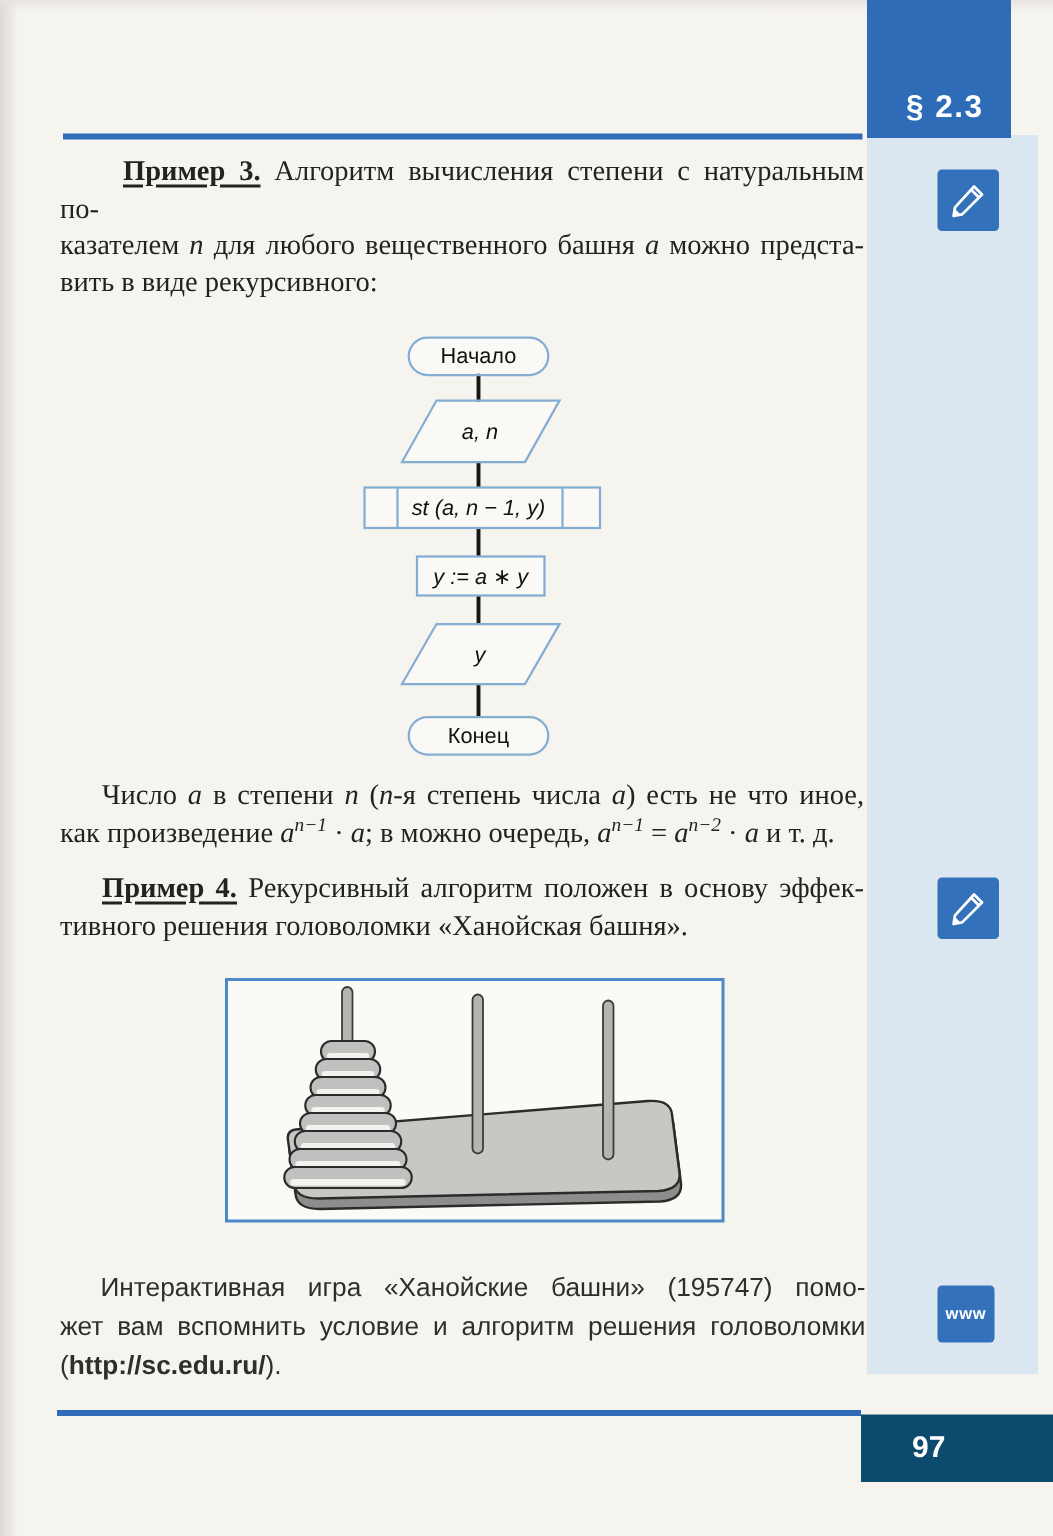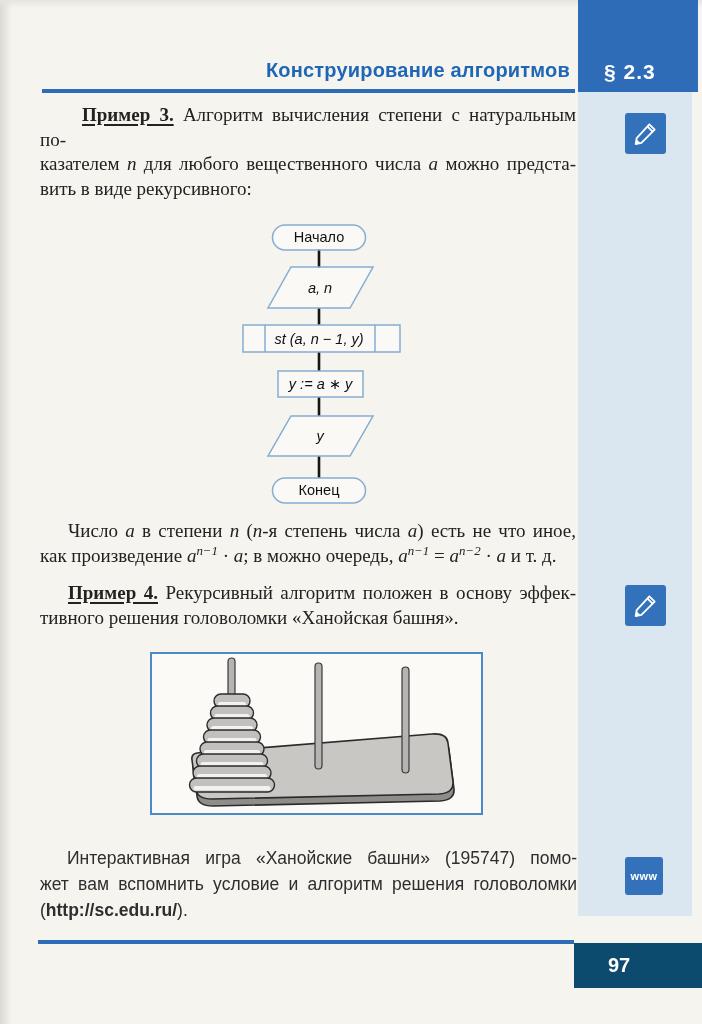--- a/index.html
+++ b/index.html
@@ -10,21 +10,21 @@
     font-family:"Liberation Serif","DejaVu Serif",serif; color:#222;
   }
   .edge-left { position:absolute; left:0; top:0; width:12px; height:100%;
     background:linear-gradient(to right,#dcd9d4,#f6f4ef); }
   .edge-top { position:absolute; left:0; top:0; width:100%; height:8px;
     background:linear-gradient(to bottom,#e7e4df,rgba(246,244,239,0)); }
 
   
   .sidebar-strip { position:absolute; left:578px; top:90px; width:114px; height:826px;
     background:#dbe7f0; }
-  .section-badge { position:absolute; left:578px; top:0; width:120px; height:92px;
+  .section-badge { position:absolute; left:578px; top:0; width:96px; height:92px;
     background:#2e6cb8; display:flex; align-items:flex-end; }
   .section-badge span { color:#fff; font-family:"Liberation Sans",sans-serif;
     font-weight:bold; font-size:21px; padding:0 0 8px 26px; letter-spacing:1px; }
 
   .header-title { position:absolute; left:40px; top:59px; width:530px; text-align:right;
     font-family:"Liberation Sans",sans-serif; font-weight:bold; font-size:20px;
     color:#1f66b6; letter-spacing:0.2px; }
   .header-rule { position:absolute; left:42px; top:89px; width:533px; height:4px;
     background:#2e6cb8; }
 
@@ -86,21 +86,20 @@
 
 <div class="page">
   <div class="edge-left"></div>
   <div class="edge-top"></div>
 
   <div class="sidebar-strip"></div>
 
   <div class="section-badge">
     <span>§ 2.3</span>
   </div>
-  <div class="header-title">Конструирование алгоритмов</div>
   <div class="header-rule"></div>
 
   <div class="margin-icon icon-pencil-1">
     <svg viewBox="0 0 24 24" width="29" height="29">
       <g fill="none" stroke="#ffffff" stroke-width="1.5" stroke-linejoin="round">
         <path d="M15.2 4.4 L19.6 8.8 L8.6 19.8 L3.9 20.7 L4.7 15.9 Z"></path>
         <line x1="13.5" y1="6.1" x2="17.9" y2="10.5"></line>
       </g>
       <path d="M4.7 16.8 L4.1 20.4 L7.7 19.8 Z" fill="#ffffff"></path>
     </svg>
@@ -113,21 +112,21 @@
       </g>
       <path d="M4.7 16.8 L4.1 20.4 L7.7 19.8 Z" fill="#ffffff"></path>
     </svg>
   </div>
   <div class="margin-icon icon-www">
     <span>www</span>
   </div>
 
   <div class="para p-ex3">
     <div class="line ind42"><span class="ex-label">Пример 3.</span><span> Алгоритм вычисления степени с натуральным по-</span></div>
-    <div class="line"><span>казателем </span><i class="v">n</i><span> для любого вещественного числа </span><i class="v">a</i><span> можно предста-</span></div>
+    <div class="line"><span>казателем </span><i class="v">n</i><span> для любого вещественного башня </span><i class="v">a</i><span> можно предста-</span></div>
     <div class="line last"><span>вить в виде рекурсивного:</span></div>
   </div>
 
   <svg class="flowchart" width="208" height="290" viewBox="0 0 208 290">
     <line class="fc-line" x1="103" y1="29" x2="103" y2="48"></line>
     <line class="fc-line" x1="103" y1="88" x2="103" y2="105"></line>
     <line class="fc-line" x1="103" y1="132" x2="103" y2="151"></line>
     <line class="fc-line" x1="103" y1="177" x2="103" y2="196"></line>
     <line class="fc-line" x1="103" y1="236" x2="103" y2="258"></line>
 

